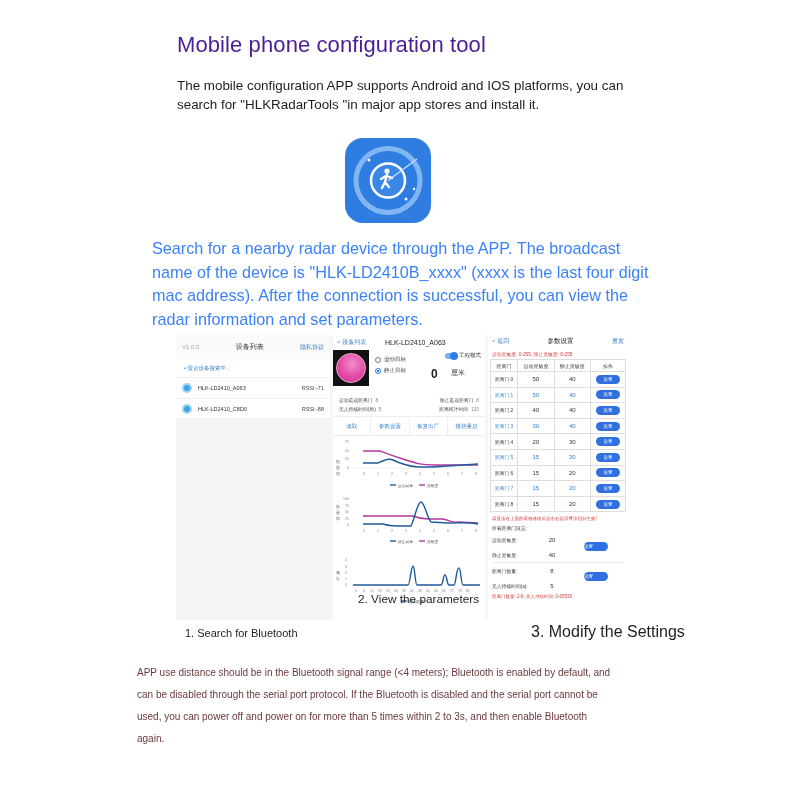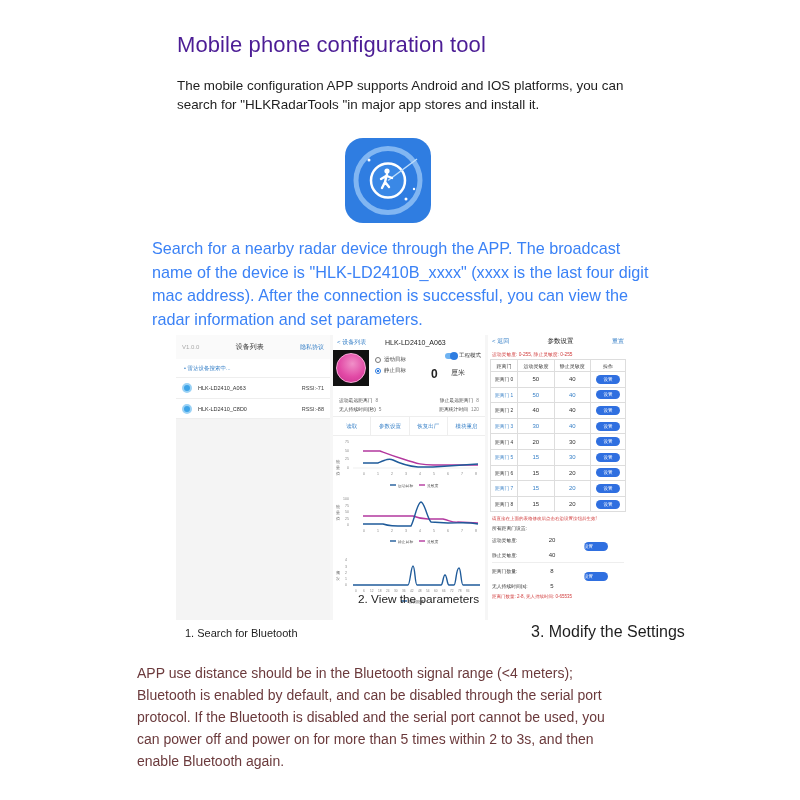--- a/index.html
+++ b/index.html
@@ -70,21 +70,21 @@
   .s3-form .frow .k { width: 45px; }
   .s3-form .frow .v { width: 30px; text-align: center; font-size: 6px; }
   .s3-form .fbtn { position: absolute; right: 20px; }
   .s3-foot { font-size: 4.5px; color: #d03a3a; padding: 1px 4px; }
 
   .caption { position: absolute; font-size: 11px; color: #1e1e1e; white-space: nowrap; }
   .cap1 { left: 185px; top: 627px; }
   .cap2 { left: 358px; top: 592px; font-size: 11.8px; }
   .cap3 { left: 515px; top: 623px; font-size: 16px; margin-left: 16px; }
 
-  .note { position: absolute; left: 137px; top: 662px; width: 480px; font-size: 14px; line-height: 22px; color: #6b3a3c; }
+  .note { position: absolute; left: 137px; top: 662px; width: 480px; font-size: 10px; line-height: 22px; color: #6b3a3c; }
 </style>
 </head>
 <body>
 
 <div class="title">Mobile phone configuration tool</div>
 <div class="intro">The mobile configuration APP supports Android and IOS platforms, you can search for "HLKRadarTools "in major app stores and install it.</div>
 
 <div class="app-icon">
   <svg width="90" height="87" viewBox="0 0 90 87">
     <rect x="2" y="1" width="86" height="85" rx="18" fill="#2f7de1"></rect>

